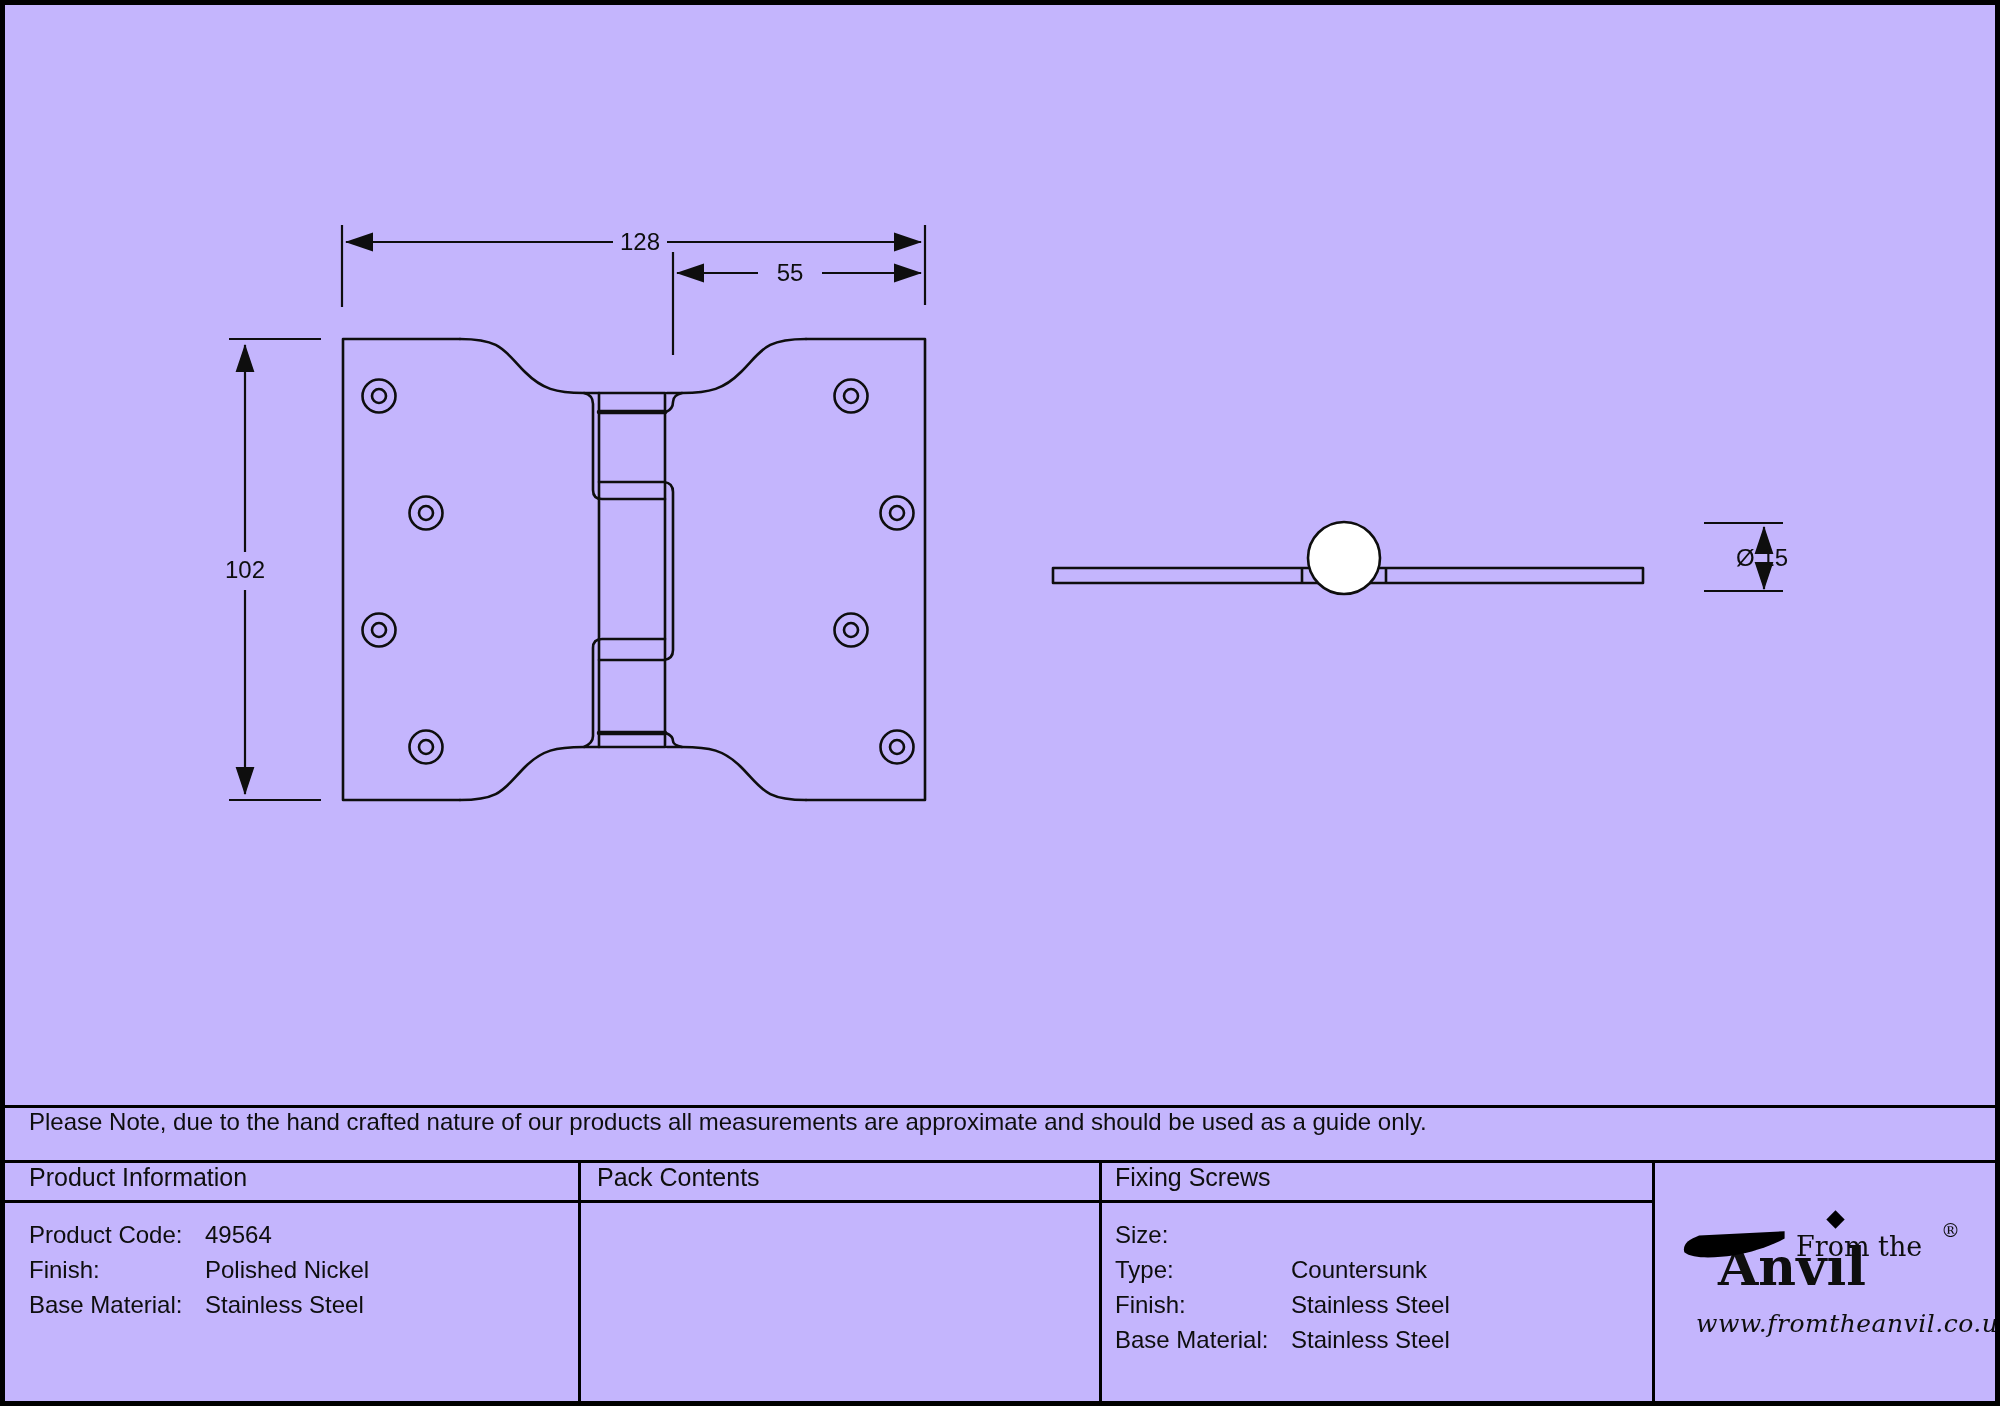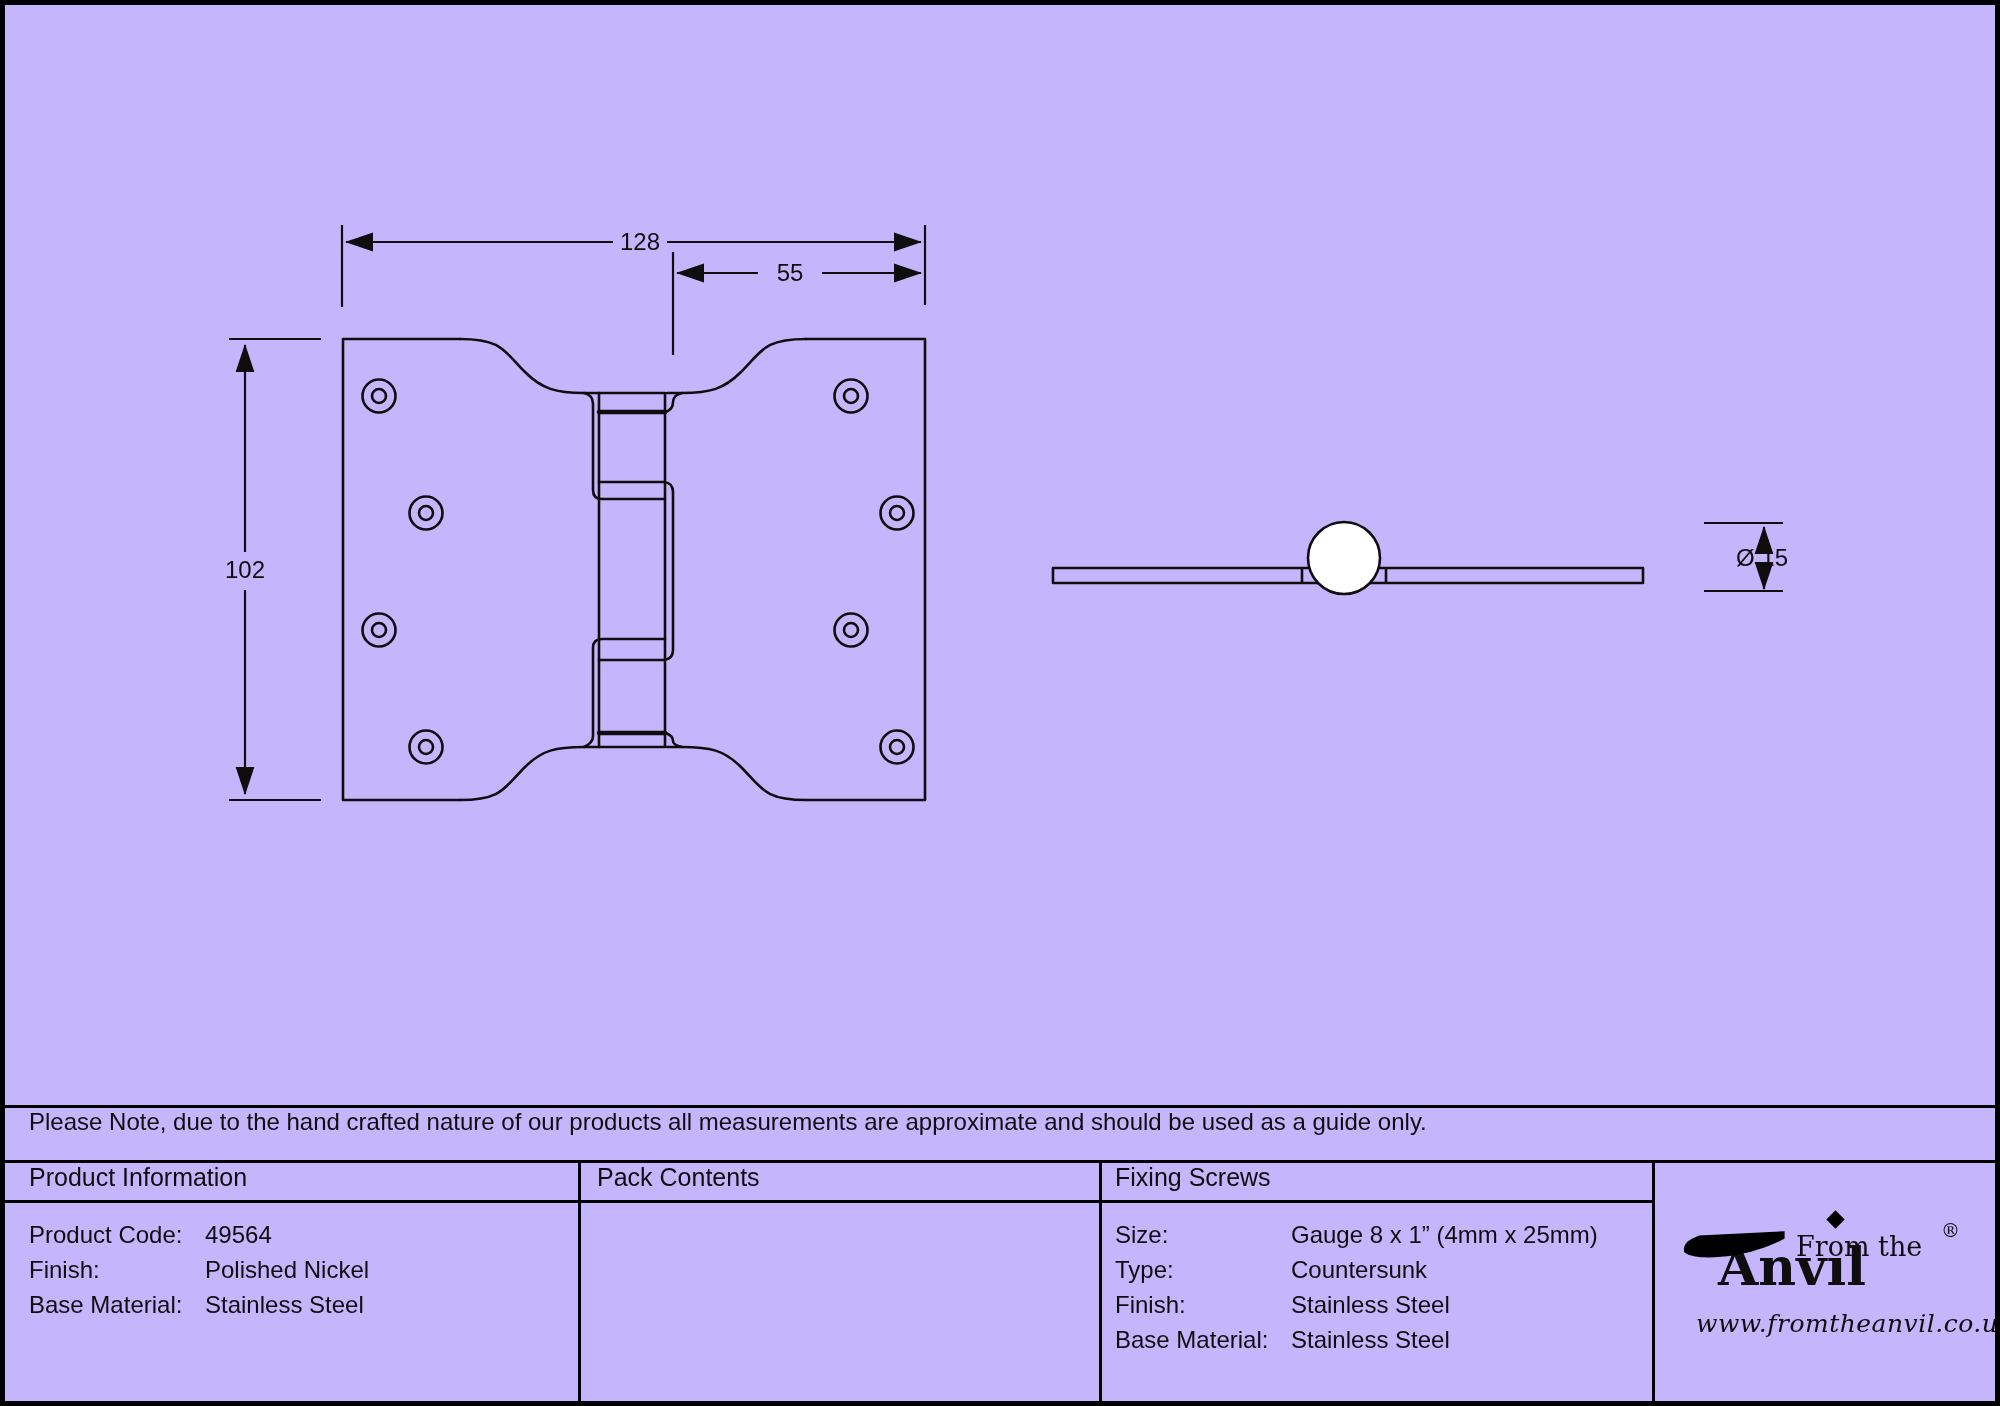--- a/index.html
+++ b/index.html
@@ -188,21 +188,20 @@
       </div>
     </div>
 
     <div class="col col3 bordered">
       <div class="col-header pad3">
         <span>Fixing Screws</span>
       </div>
       <div class="col-body pad3">
         <div class="kv">
           <span class="k">Size:</span>
-          <span class="v">Gauge 8 x 1” (4mm x 25mm)</span>
         </div>
         <div class="kv">
           <span class="k">Type:</span>
           <span class="v">Countersunk</span>
         </div>
         <div class="kv">
           <span class="k">Finish:</span>
           <span class="v">Stainless Steel</span>
         </div>
         <div class="kv">

